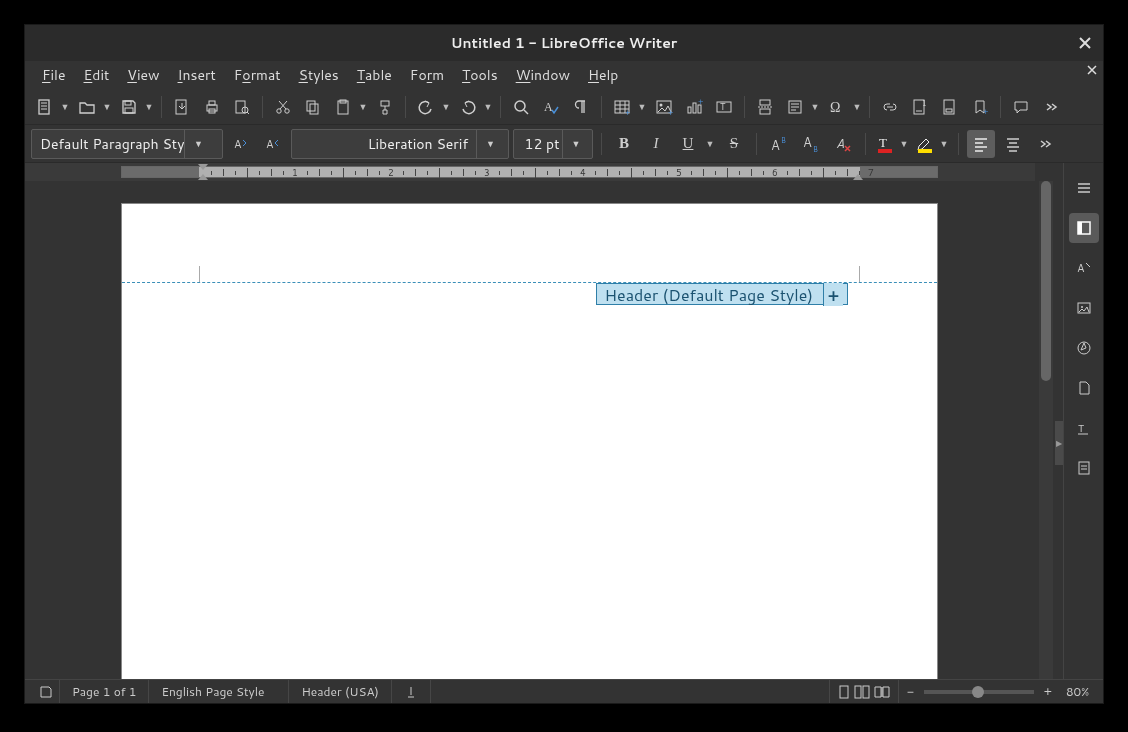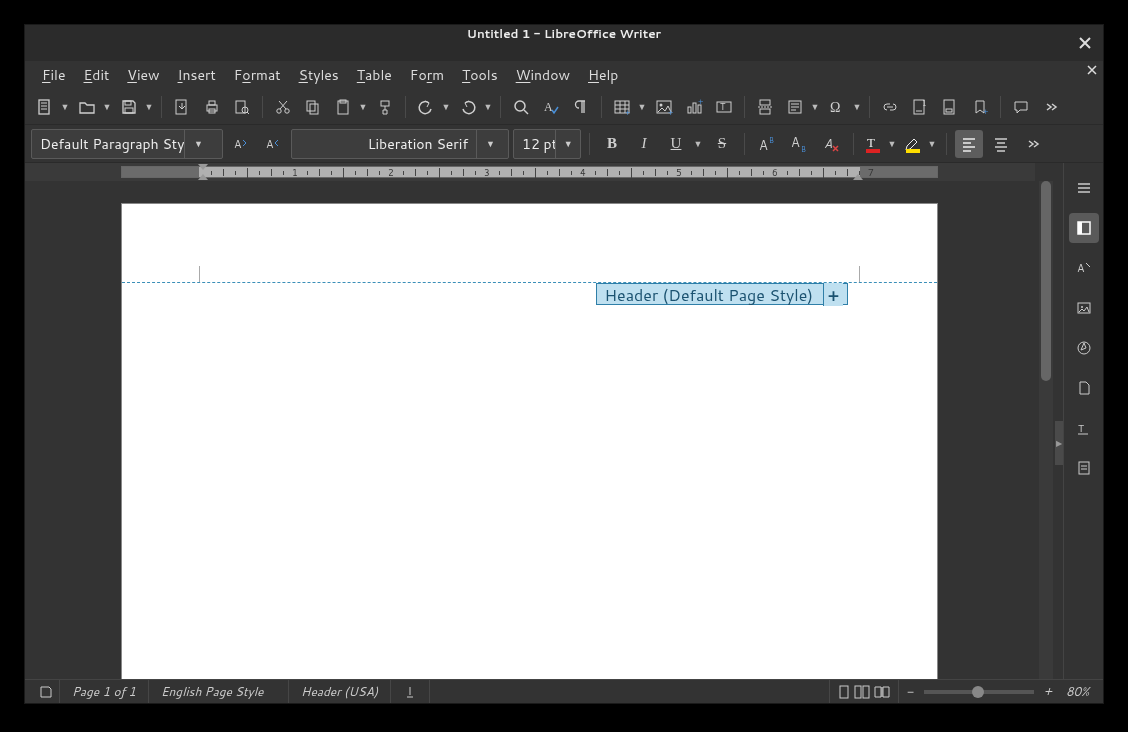--- a/index.html
+++ b/index.html
@@ -1,55 +1,55 @@
 <!DOCTYPE html>
 <html><head>
 <meta charset="utf-8">
 <style>
 * { box-sizing: border-box; margin: 0; padding: 0; }
 body { font-family: "Cantarell","Segoe UI",sans-serif; background:#000; overflow:hidden; width:1128px; height:732px; }
 .window { position:absolute; left:24px; top:24px; width:1080px; height:680px; background:#333333; display:flex; flex-direction:column; border:1px solid #1a1a1a; }
-.titlebar { height:36px; background:#2b2b2b; display:flex; justify-content:center; position:relative; color:#eee; font-weight:bold; font-size:12px; }
+.titlebar { height:36px; background:#2b2b2b; display:flex; align-items:center; justify-content:center; position:relative; color:#eee; font-weight:bold; font-size:14px; }
 .titlebar .close { position:absolute; right:8px; top:8px; width:20px; height:20px; display:flex; align-items:center; justify-content:center; color:#ccc; cursor:pointer; }
 .menubar { height:28px; background:#333333; display:flex; align-items:center; padding:0 8px; gap:0; color:#ddd; font-size:14px; position:relative; }
 .menubar .menu-item { padding:3px 9px; cursor:pointer; }
 .menubar .menu-item .ul { text-decoration:underline; text-underline-offset:2px; }
 .menubar .doc-close { position:absolute; right:6px; top:4px; color:#ddd; font-size:12px; cursor:pointer; }
 .toolbar { height:36px; background:#333333; display:flex; align-items:center; padding:0 6px; gap:2px; border-bottom:1px solid #2a2a2a; }
 .tool-btn { width:28px; height:28px; display:flex; align-items:center; justify-content:center; color:#cfcfcf; cursor:pointer; border-radius:2px; }
 .sep { width:1px; height:22px; background:#4a4a4a; margin:0 4px; }
 .drop-arrow { width:12px; display:flex; align-items:center; justify-content:center; color:#bbb; font-size:9px; margin-left:-2px; cursor:pointer; }
 .fmt-toolbar { height:38px; background:#333333; display:flex; align-items:center; padding:0 6px; gap:4px; border-bottom:1px solid #2a2a2a; }
 .combo { height:30px; background:#3d3d3d; border:1px solid #5a5a5a; display:flex; align-items:center; color:#eee; font-size:14px; border-radius:2px; }
 .combo .text { padding:0 8px; overflow:hidden; white-space:nowrap; }
 .combo .arrow { width:28px; height:100%; border-left:1px solid #5a5a5a; display:flex; align-items:center; justify-content:center; color:#ccc; font-size:9px; cursor:pointer; }
 .combo.style { width:192px; } .combo.style .text { width:152px; }
 .combo.font { width:218px; } .combo.font .text { width:184px;text-align:right; }
-.combo.size { width:68px; } .combo.size .text { width:45px; }
+.combo.size { width:80px;justify-content:center; } .combo.size .text { width:45px; }
 .content-area { flex:1; display:flex; position:relative; background:#333333; overflow:hidden; }
 .doc-region { flex:1; position:relative; background:#333333; overflow:hidden; }
 .ruler-h { position:absolute; top:0; left:0; right:28px; height:18px; background:#3a3a3a; display:flex; }
 .ruler-body { position:absolute; left:96px; top:3px; width:817px; height:12px; background:#b0b0b0; border:1px solid #666; }
 .ruler-body .tick { position:absolute; top:0; width:1px; background:#444; }
 .ruler-body .ticknum { position:absolute; top:-1px; font-size:9px; color:#333; }
 .ruler-margin { position:absolute; top:0; height:100%; background:#6b6b6b; }
 .ruler-margin.left { left:0; width:77px; }
 .ruler-margin.right { right:0; width:77px; }
 .page { position:absolute; left:96px; top:40px; width:817px; height:1056px; background:#fff; border:1px solid #888; }
 .header-guide { position:absolute; top:78px; left:0; right:0; height:0; border-top:1px dashed #3b8fb8; }
 .header-frame-v { position:absolute; top:62px; width:0; height:16px; border-left:1px solid #aaa; }
 .header-badge { position:absolute; top:79px; right:89px; height:22px; background:#bfe0f0; border:1px solid #2f7fa8; display:flex; align-items:center; padding:0 4px 0 8px; font-size:16px; color:#1b5270; gap:6px; }
 .header-badge .plus { font-weight:bold; cursor:pointer; background:#bfe0f0; border-left:1px solid #2f7fa8; padding:0 4px; margin-left:4px; }
 .vscroll { position:absolute; right:10px; top:18px; bottom:0; width:14px; background:#3a3a3a; }
 .vscroll .thumb { position:absolute; top:0; left:2px; width:10px; height:200px; background:#666; border-radius:5px; }
 .sidebar { width:40px; background:#333333; display:flex; flex-direction:column; align-items:center; padding-top:10px; gap:10px; border-left:1px solid #444; }
 .side-btn { width:30px; height:30px; display:flex; align-items:center; justify-content:center; color:#ccc; cursor:pointer; border-radius:4px; }
 .side-btn.active { background:#5a5a5a; color:#fff; }
 .sidebar-collapse { position:absolute; right:40px; top:50%; width:8px; height:44px; background:#4a4a4a; display:flex; align-items:center; justify-content:center; color:#999; font-size:8px; cursor:pointer; }
-.statusbar { height:24px; background:#333333; border-top:1px solid #444; display:flex; align-items:center; color:#ccc; font-size:12px; padding:0 8px; gap:0;font-style:italic; }
+.statusbar { height:24px; background:#333333; border-top:1px solid #444; display:flex; align-items:center; color:#ccc; font-size:12px; padding:0 8px; gap:0; }
 .status-cell { padding:0 12px; height:100%; display:flex; align-items:center; border-right:1px solid #464646; }
 .status-spacer { flex:1; border-right:1px solid #464646; height:100%; }
 .zoom-slider { width:110px; height:4px; background:#555; position:relative; margin:0 6px; }
 .zoom-slider .zhandle { position:absolute; left:48px; top:-4px; width:12px; height:12px; background:#888; border-radius:50%; }
 svg { display:block; }
 .hl-bar { position:absolute; bottom:2px; left:4px; right:4px; height:4px; }
 .icon-box { position:relative; width:22px; height:22px; }
 .align-sel { background:#5d5d5d; border-radius:3px; }
 .corner-mark { position:absolute; left:10px; top:4px; color:#888; font-size:11px; }
 </style>

